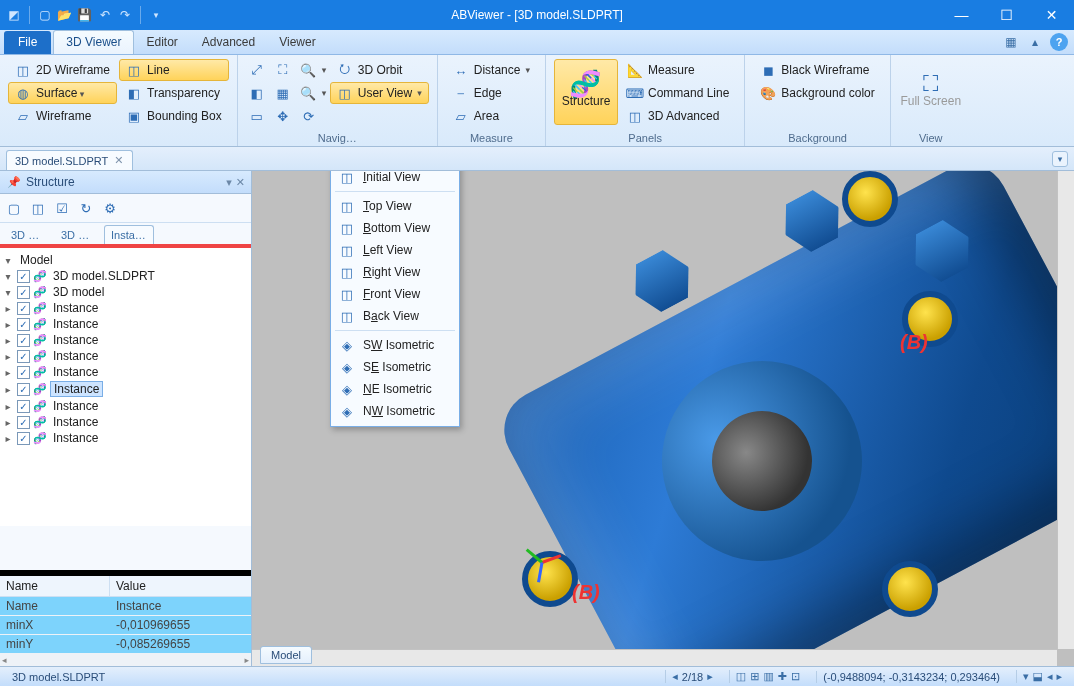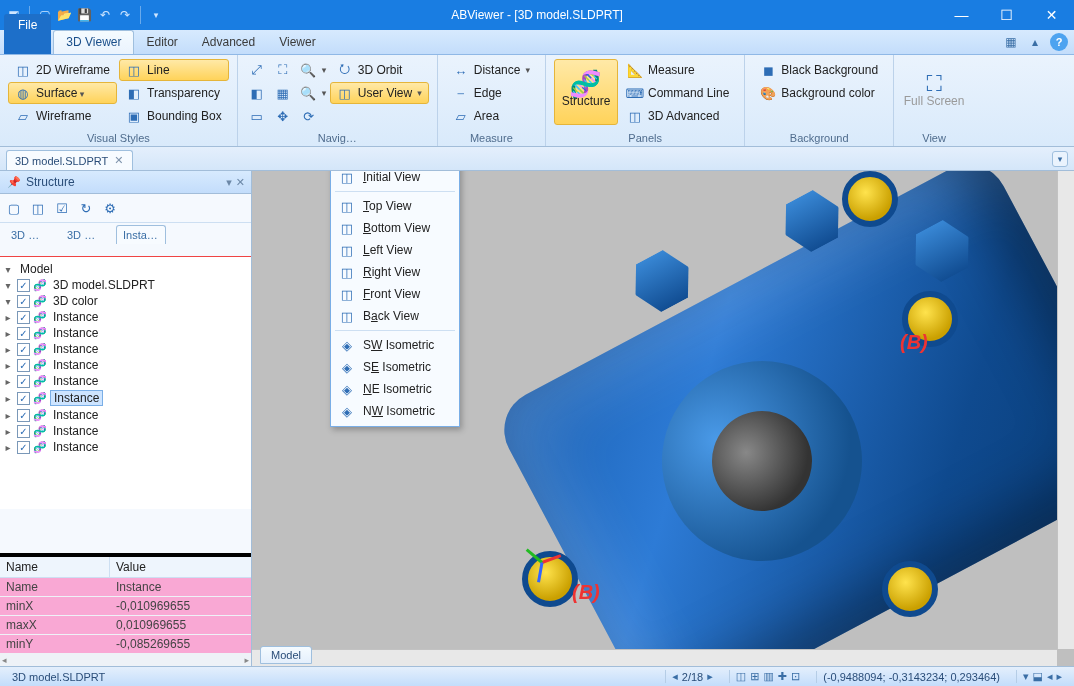--- a/index.html
+++ b/index.html
@@ -9,21 +9,21 @@
 .titlebar { height: 30px; background: #197de2; color: #fff; display: flex; align-items: center; position: relative; }
 .titlebar .qat { display: flex; gap: 4px; padding: 0 6px; align-items: center; }
 .titlebar .qat .qicon { width: 16px; height: 16px; display: flex; align-items: center; justify-content: center; font-size: 12px; color: #cfe6ff; }
 .titlebar .sep { width: 1px; height: 18px; background: rgba(255,255,255,0.35); margin: 0 3px; }
 .titlebar .title { position: absolute; left: 50%; transform: translateX(-50%); font-size: 12px; }
 .titlebar .winbtns { margin-left: auto; display: flex; }
 .titlebar .winbtns div { width: 45px; height: 30px; display: flex; align-items: center; justify-content: center; font-size: 14px; }
 
 
 .menurow { height: 25px; background: linear-gradient(#d7eafe,#c3ddfb); display: flex; align-items: flex-end; padding-left: 4px; border-bottom: 1px solid #8fb8e6; position: relative; }
-.menurow .filetab { background: #1d6fc9; color: #fff; padding: 4px 14px 22px; font-size: 12px; border-radius: 3px 3px 0 0; margin-right: 2px; }
+.menurow .filetab { background: #1d6fc9; color: #fff; padding: 4px 14px 5px; font-size: 12px; border-radius: 3px 3px 0 0; margin-right: 2px; }
 .menurow .mtab { padding: 4px 12px 5px; color: #3b3b3b; cursor: default; }
 .menurow .mtab.active { background: linear-gradient(#f5fbff,#eaf3fd); border: 1px solid #9fbfde; border-bottom: none; border-radius: 3px 3px 0 0; color: #1a4f8a; }
 .menurow .rightctrls { position: absolute; right: 6px; bottom: 3px; display: flex; gap: 6px; align-items: center; }
 .menurow .rightctrls .ricon { width: 18px; height: 18px; display:flex; align-items:center; justify-content:center; font-size:12px; color:#3a6ea5; }
 .menurow .rightctrls .help { width:18px; height:18px; border-radius:50%; background:#4da3f0; color:#fff; font-weight:bold; display:flex; align-items:center; justify-content:center; font-size:11px; }
 
 
 .ribbon { height: 92px; background: linear-gradient(#eaf3fd,#d9eafb); border-bottom: 1px solid #a2bdd9; display: flex; }
 .rgroup { border-right: 1px solid #bcd2ea; padding: 4px 8px 2px; display: flex; flex-direction: column; position: relative; }
 .rgroup .glabel { text-align: center; font-size: 11px; color: #4f6c8d; margin-top: auto; padding-top: 2px; }
@@ -44,33 +44,33 @@
 .doctabs .dropbtn { position:absolute; right:6px; top:4px; width:16px; height:16px; background:#eaf3fd; border:1px solid #9fbfde; border-radius:3px; display:flex; align-items:center; justify-content:center; font-size:9px; color:#3a6ea5;}
 
 
 .mainarea { display: flex; height: calc(686px - 30px - 25px - 92px - 24px - 20px); }
 .sidebar { width: 252px; background: #f5f9fe; border-right: 1px solid #a2bdd9; display: flex; flex-direction: column; }
 .panelhead { background: linear-gradient(#d7eafe,#c3ddfb); border-bottom: 1px solid #a2bdd9; padding: 3px 6px; display: flex; align-items: center; gap: 4px; font-size: 12px; color:#2a4d78; }
 .panelhead .pin { margin-left:auto; color:#6c88a8; font-size:11px;}
 .panelhead .x { color:#6c88a8; font-size:11px; }
 .toolbar-mini { display: flex; gap: 4px; padding: 4px 4px; border-bottom: 1px solid #cddff2; }
 .toolbar-mini .mi { width: 20px; height: 20px; display:flex; align-items:center; justify-content:center; color:#2e6db5; font-size:13px; border:1px solid transparent; }
-.subtabs { display: flex; border-bottom: 1px solid #ef4444; padding: 2px 4px 12px; gap: 6px; }
+.subtabs { display: flex; border-bottom: 4px solid #ef4444; padding: 2px 4px 0; }
 .subtabs .st { padding: 3px 6px; font-size: 11px; color:#3a6ea5; border:1px solid transparent; border-bottom:none; white-space:nowrap; overflow:hidden; text-overflow:ellipsis; max-width:50px;}
 .subtabs .st.active { background:#f7fbff; border-color:#9fbfde; border-radius:3px 3px 0 0;}
 .tree { flex: 1 1 auto; overflow: auto; padding: 4px 2px; font-size: 12px; background:#fff; min-height:120px;}
 .tree .node { display: flex; align-items: center; gap: 3px; padding: 1px 0; white-space: nowrap; }
 .tree .caret { width:12px; text-align:center; color:#666; font-size:10px;}
 .tree .chk { width:13px; height:13px; border:1px solid #7a98b8; background:#fff; display:inline-flex; align-items:center; justify-content:center; font-size:10px; color:#2e6db5;}
 .tree .ticon { width:14px; color:#2e6db5; font-size:11px; text-align:center;}
 .tree .lbl.sel { background:#cde4ff; border:1px solid #7aaee6; padding:0 3px; }
 .tree .lbl { padding:0 3px; }
 .ind1 { padding-left: 12px; } .ind2 { padding-left: 26px; } .ind3 { padding-left: 40px; } .ind4 { padding-left: 54px; }
 
-.propgrid { border-top:4px solid #000000; background:#f9a8d4; font-size:12px;margin-top:44px; }
+.propgrid { border-top:6px solid #000000; background:#7dd3fc; font-size:12px;margin-top:44px; }
 .propgrid .phead { display:flex; border-bottom:1px solid #cddff2; background:#eef5fd;}
 .propgrid .phead div { padding:3px 6px; }
 .propgrid .phead .n { width:110px; border-right:1px solid #cddff2;}
 .propgrid .prow { display:flex; border-bottom:1px solid #eef2f7;}
 .propgrid .prow .n { width:110px; padding:2px 6px; color:#444;}
 .propgrid .prow .v { padding:2px 6px; color:#444;}
 .propscroll { height: 12px; background:#eef2f7; display:flex; align-items:center; justify-content:space-between; padding:0 2px; font-size:9px; color:#888;}
 .filterbox { border-top:1px solid #a2bdd9; }
 .filterbox input { width:100%; border:none; padding:4px 6px; font-size:12px; color:#888; outline:none; background:#fff;}
 
@@ -182,21 +182,20 @@
         <div class="rbtn">
             <span class="ricon">◧</span>
             <span>Transparency</span>
           </div>
         <div class="rbtn">
             <span class="ricon">▣</span>
             <span>Bounding Box</span>
           </div>
       </div>
     </div>
-    <div class="glabel">Visual Styles</div>
   </div>
 
   <div class="rgroup">
     <div class="rrow">
       <div class="rcol">
         <div class="rrow">
           <span class="rbtn" style="width:24px;padding:2px;">
               <span class="ricon">⤢</span>
             </span>
           <span class="rbtn" style="width:24px;padding:2px;">
@@ -283,21 +282,21 @@
           </div>
       </div>
     </div>
     <div class="glabel">Panels</div>
   </div>
 
   <div class="rgroup">
     <div class="rcol">
       <div class="rbtn">
           <span class="ricon">◼</span>
-          <span>Black Background</span>
+          <span>Black Wireframe</span>
         </div>
       <div class="rbtn">
           <span class="ricon">🎨</span>
           <span>Background color</span>
         </div>
       <div style="height:22px;"></div>
     </div>
     <div class="glabel">Background</div>
   </div>
 
@@ -347,21 +346,21 @@
       <div class="node ind2">
           <span class="caret">▾</span>
           <span class="chk">✓</span>
           <span class="ticon">🧬</span>
           <span class="lbl">3D model.SLDPRT</span>
         </div>
       <div class="node ind3">
           <span class="caret">▾</span>
           <span class="chk">✓</span>
           <span class="ticon">🧬</span>
-          <span class="lbl">3D color</span>
+          <span class="lbl">3D model</span>
         </div>
       <div class="node ind4">
           <span class="caret">▸</span>
           <span class="chk">✓</span>
           <span class="ticon">🧬</span>
           <span class="lbl">Instance</span>
         </div>
       <div class="node ind4">
           <span class="caret">▸</span>
           <span class="chk">✓</span>
@@ -417,24 +416,20 @@
         <div>Value</div>
       </div>
       <div id="prop-rows">
           <div class="prow">
             <div class="n">Name</div>
             <div class="v">Instance</div>
           </div>
           <div class="prow">
             <div class="n">minX</div>
             <div class="v">-0,010969655</div>
-          </div>
-          <div class="prow">
-            <div class="n">maxX</div>
-            <div class="v">0,010969655</div>
           </div>
           <div class="prow">
             <div class="n">minY</div>
             <div class="v">-0,085269655</div>
           </div>
         </div>
       <div class="propscroll">
           <span>◂</span>
           <span>▸</span>
         </div>

